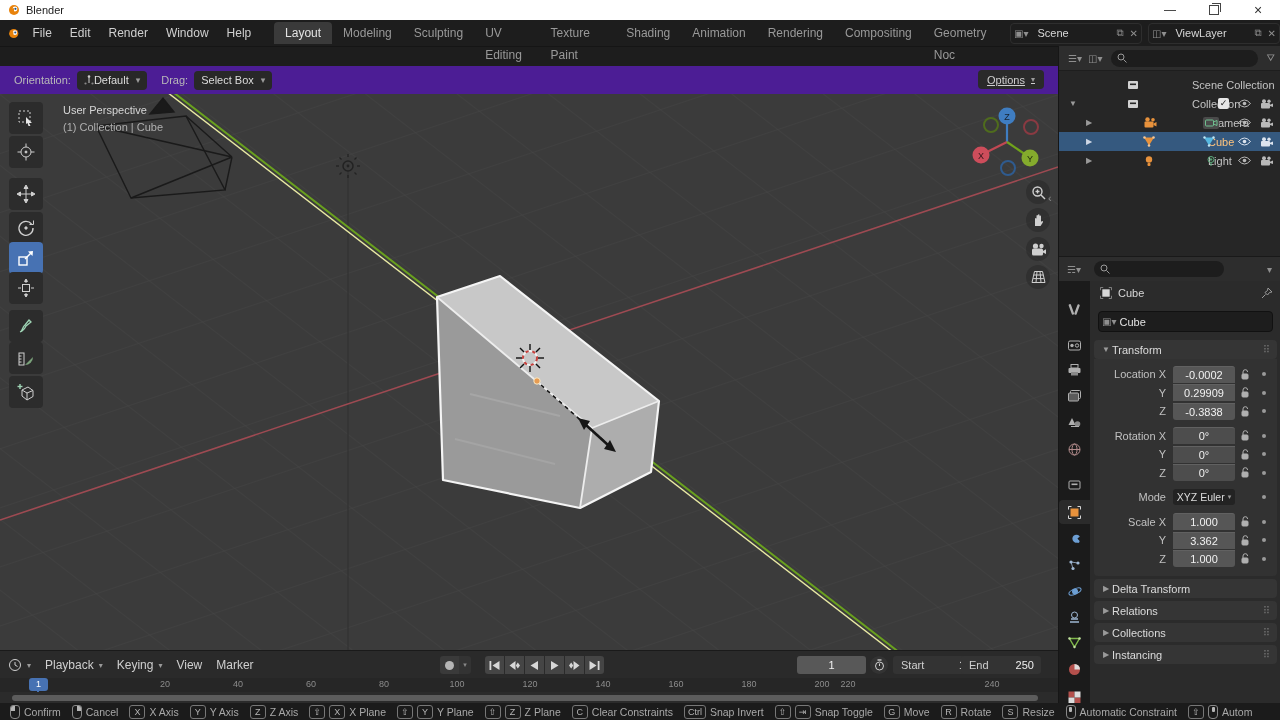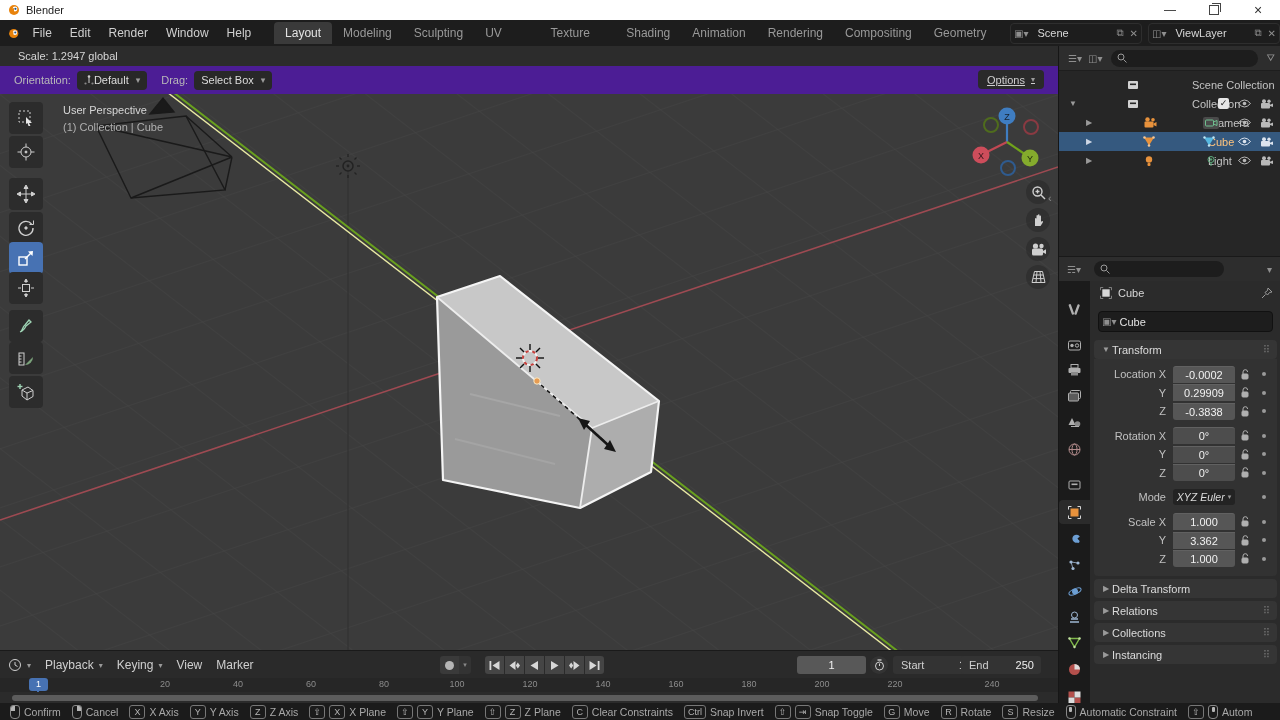--- a/index.html
+++ b/index.html
@@ -64,21 +64,21 @@
   #pcontent{position:absolute;left:31px;top:24px;width:191px;height:423px;background:#2b2b2b;}
   .crumb{display:flex;align-items:center;height:24px;padding-left:10px;color:#d8d8d8;}
   .name-field{display:flex;align-items:center;background:#1d1d1d;border:1px solid #111;border-radius:4px;height:19px;margin:6px 8px 8px 8px;color:#e2e2e2;}
   .panel-hdr{display:flex;align-items:center;background:#353535;border-radius:4px;height:19px;margin:3px 4px 0 4px;color:#dcdcdc;padding-left:6px;position:relative;}
   .panel-hdr .grip{position:absolute;right:6px;color:#6e6e6e;font-size:10px;letter-spacing:1px;}
   .panel-body{background:#323232;border-radius:0 0 4px 4px;margin:0 4px;padding:6px 0 8px 0;}
   .trow{display:flex;align-items:center;height:18.5px;}
   .trow .lab{width:72px;text-align:right;color:#c0c0c0;padding-right:7px;}
   .numf{width:62px;height:16px;background:#565656;color:#f1f1f1;text-align:center;line-height:16px;font-size:11px;border-top:1px solid #616161;}
   .numf.top{border-radius:3px 3px 0 0;} .numf.bot{border-radius:0 0 3px 3px;}
-  .dropf{width:62px;height:16px;background:#232323;color:#dcdcdc;border-radius:3px;font-size:10.5px;display:flex;align-items:center;justify-content:center;gap:3px;font-style:italic;}
+  .dropf{width:62px;height:16px;background:#232323;color:#dcdcdc;border-radius:3px;font-size:10.5px;display:flex;align-items:center;justify-content:center;gap:3px;}
   .lockc{width:22px;display:flex;justify-content:center;}
   .adot{width:13px;display:flex;justify-content:center;}
   .adot i{width:4px;height:4px;border-radius:2px;background:#9a9a9a;}
   
   #tl-header{left:0;top:650px;width:1058px;height:28px;background:#2a2a2a;border-top:1px solid #1a1a1a;display:flex;align-items:center;}
   .tl-menu{color:#cfcfcf;font-size:12px;margin-left:14px;display:flex;align-items:center;gap:5px;}
   .tl-menu .car{font-size:8px;color:#9a9a9a;}
   .transport{position:absolute;left:485px;display:flex;gap:1px;}
   .tpbtn{width:19px;height:18px;background:#454545;display:flex;align-items:center;justify-content:center;}
   .tpbtn:first-child{border-radius:3px 0 0 3px;} .tpbtn:last-child{border-radius:0 3px 3px 0;}
@@ -150,23 +150,20 @@
       <span class="mini-ic">✕</span>
     </div>
     <div class="id-field">
       <span class="mini-ic">◫▾</span>
       <span class="val">ViewLayer</span>
       <span class="mini-ic">⧉</span>
       <span class="mini-ic">✕</span>
     </div>
   </div>
 
-  <div class="abs" id="opstrip">
-    <span>Scale: 1.2947 global</span>
-  </div>
 
   <div class="abs" id="toolsettings">
     <span class="ts-label">Orientation:</span>
     <div class="ts-drop">
       <svg width="10" height="10" viewBox="0 0 10 10">
           <line x1="5" y1="8" x2="5" y2="1" stroke="#ccc"></line>
           <circle cx="5" cy="1.5" r="1.3" fill="#ccc"></circle>
           <circle cx="1.5" cy="8.5" r="1.1" fill="#888"></circle>
           <circle cx="8.5" cy="8.5" r="1.1" fill="#888"></circle>
         </svg>
@@ -922,21 +919,21 @@
     <span class="rnum" style="left:165px">20</span>
     <span class="rnum" style="left:238px">40</span>
     <span class="rnum" style="left:311px">60</span>
     <span class="rnum" style="left:384px">80</span>
     <span class="rnum" style="left:457px">100</span>
     <span class="rnum" style="left:530px">120</span>
     <span class="rnum" style="left:603px">140</span>
     <span class="rnum" style="left:676px">160</span>
     <span class="rnum" style="left:749px">180</span>
     <span class="rnum" style="left:822px">200</span>
-    <span class="rnum" style="left:895px">220</span>
+    <span class="rnum" style="left:848px">220</span>
     <span class="rnum" style="left:992px">240</span>
     <div id="playhead">1</div>
     <div id="playline"></div>
   </div>
 
   <div class="abs" id="scrollrow">
     <div id="hscroll"></div>
   </div>
 
   <div class="abs" id="statusbar">

